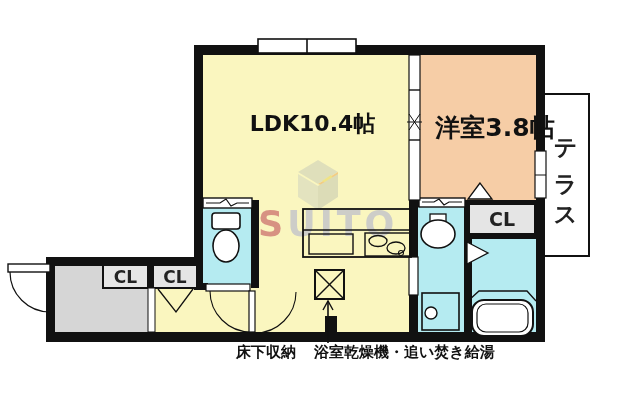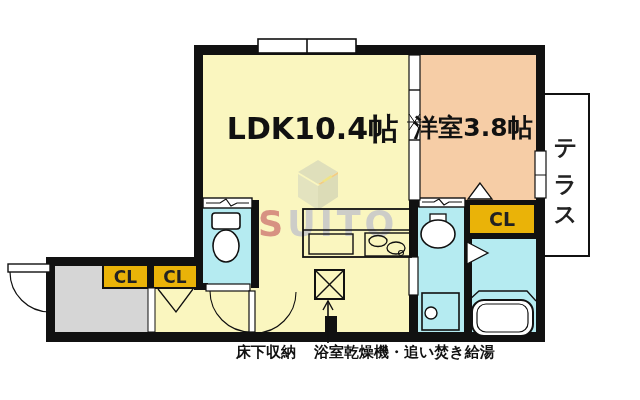--- a/index.html
+++ b/index.html
@@ -4,27 +4,27 @@
 <style>
   html,body{margin:0;padding:0;background:#fff;}
   #canvas{position:relative;width:640px;height:400px;background:#ffffff;overflow:hidden;
           font-family:"DejaVu Sans",sans-serif;color:#111;}
   .fill,.wall,.box,.lbl{position:absolute;}
   .wall{background:#111;}
   .fill-ldk{background:#faf6bf;}
   .fill-west{background:#f6cda6;}
   .fill-wet{background:#b5ebf1;}
   .fill-gray{background:#d6d6d6;}
-  .box-cl{background:#eab308;border:2px solid #111;box-sizing:border-box;
+  .box-cl{background:#e5e5e5;border:2px solid #111;box-sizing:border-box;
           display:flex;align-items:center;justify-content:center;
           font-weight:bold;font-size:17px;color:#222;}
   .terrace{background:#fff;border:2px solid #111;box-sizing:border-box;
            display:flex;align-items:center;justify-content:center;}
   .lbl{font-weight:bold;white-space:nowrap;}
-  .lbl-room{font-size:30px;letter-spacing:0px;text-align:center;}
+  .lbl-room{font-size:22px;letter-spacing:0px;text-align:center;}
   .lbl-terrace{writing-mode:vertical-rl;font-size:23px;letter-spacing:8px;font-weight:bold;color:#222;}
   .lbl-note{font-size:15px;font-weight:bold;color:#111;}
   .wm-text{position:absolute;left:258px;top:204px;font-size:35px;font-weight:bold;
            letter-spacing:4px;color:#c9c9c9;opacity:.9;}
   .wm-text .accent{color:#d4887c;}
   svg{position:absolute;left:0;top:0;}
 </style>
 </head>
 <body>
 
@@ -176,18 +176,18 @@
       <path d="M 210 291 A 41 41 0 0 0 251 332" fill="none" stroke="#111" stroke-width="1.1"></path>
     </g>
 
     <g>
       <rect x="249" y="291" width="6" height="41" fill="#fff" stroke="#111" stroke-width="1.2"></rect>
       <path d="M 296 292 A 41 41 0 0 1 255 333" fill="none" stroke="#111" stroke-width="1.1"></path>
     </g>
   </svg>
 
   <div class="lbl lbl-room" style="left:205px;top:109px;width:215px;">LDK10.4帖</div>
-  <div class="lbl lbl-room" style="left:409px;top:111px;width:128px;font-size:25px;">洋室3.8帖</div>
+  <div class="lbl lbl-room" style="left:431px;top:111px;width:128px;font-size:25px;">洋室3.8帖</div>
 
   <div class="lbl lbl-note" style="left:236px;top:343px;">床下収納</div>
   <div class="lbl lbl-note" style="left:314px;top:343px;">浴室乾燥機・追い焚き給湯</div>
 
 </div>
 
 </body></html>

